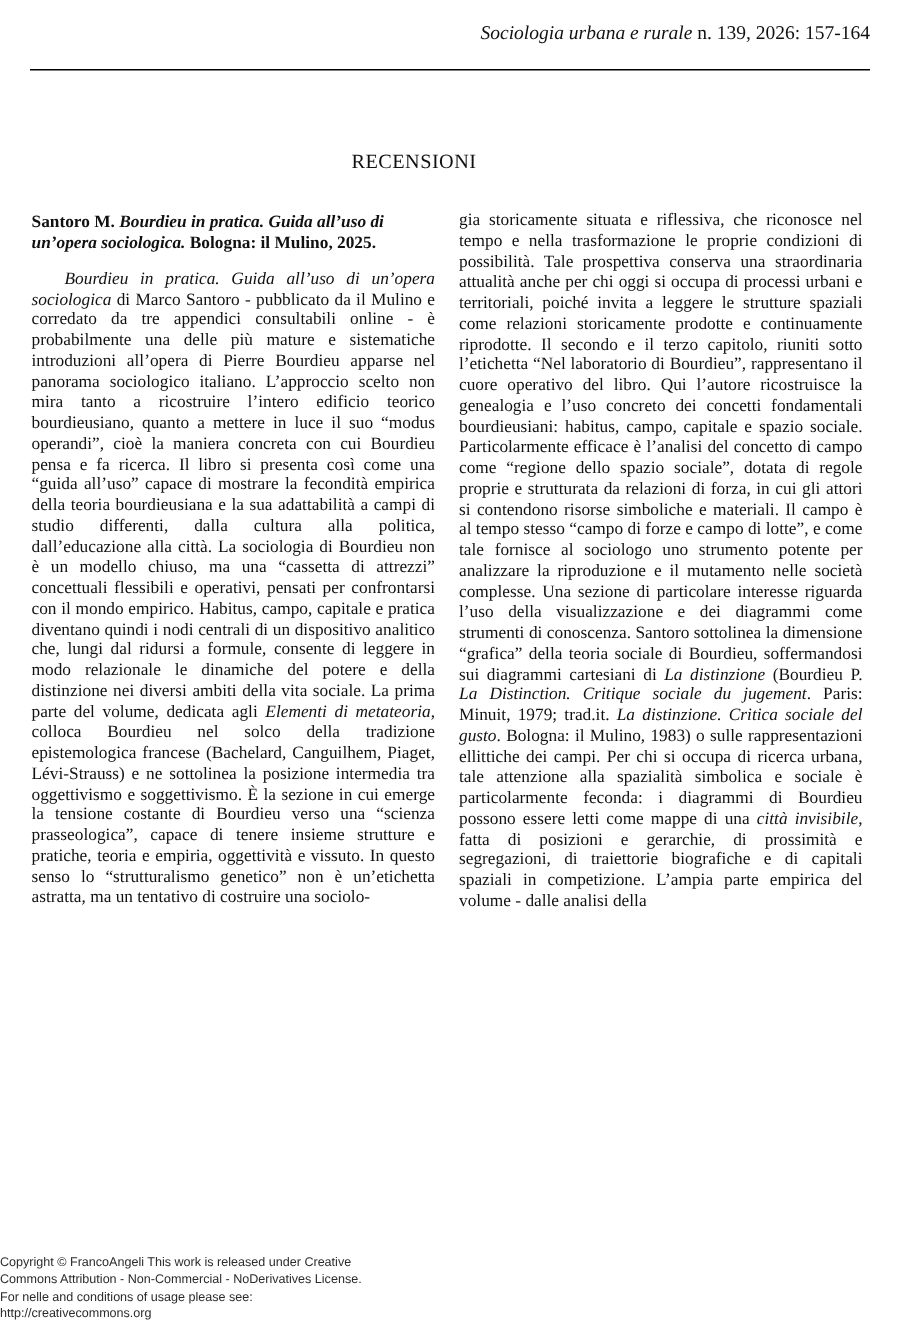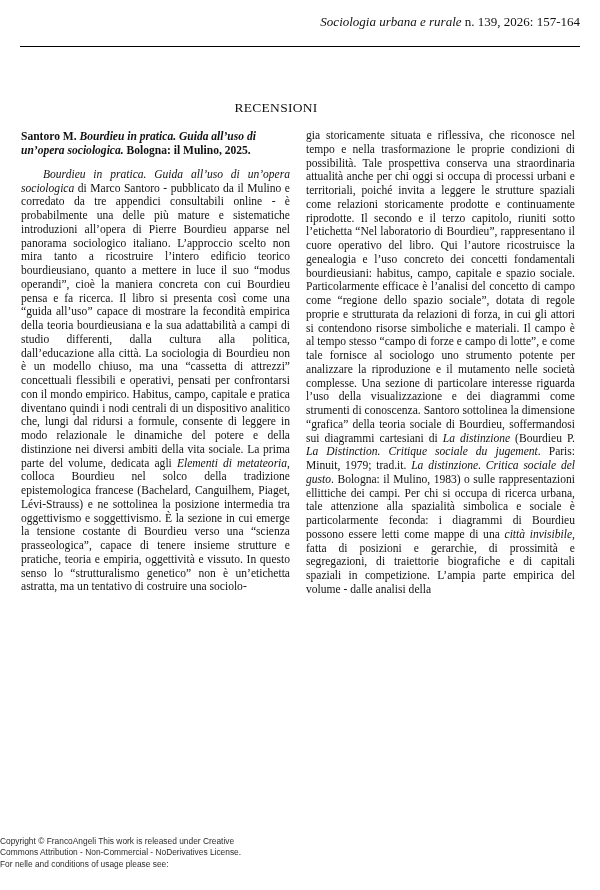--- a/index.html
+++ b/index.html
@@ -60,21 +60,21 @@
     text-align: center;
     font-weight: normal;
     font-size: 13.5px;
     letter-spacing: 0.3px;
     margin-top: 36px;
   }
 
   
   .columns {
     position: absolute;
-    top: 129px;
+    top: 141px;
     left: 21px;
     width: 558px;
     height: 630px;
     display: flex;
     gap: 16px;
   }
   .col {
     width: 269px;
     font-size: 11.55px;
     line-height: 13.75px;
@@ -150,15 +150,16 @@
       <p class="cont-par"><span>gia storicamente situata e riflessiva, che riconosce nel tempo e nella trasformazione le proprie condizioni di possibilità. Tale prospettiva conserva una straordinaria attualità anche per chi oggi si occupa di processi urbani e territoriali, poiché invita a leggere le strutture spaziali come relazioni storicamente prodotte e continuamente riprodotte. Il secondo e il terzo capitolo, riuniti sotto l’etichetta “Nel laboratorio di Bourdieu”, rappresentano il cuore operativo del libro. Qui l’autore ricostruisce la genealogia e l’uso concreto dei concetti fondamentali bourdieusiani: habitus, campo, capitale e spazio sociale. Particolarmente efficace è l’analisi del concetto di campo come “regione dello spazio sociale”, dotata di regole proprie e strutturata da relazioni di forza, in cui gli attori si contendono risorse simboliche e materiali. Il campo è al tempo stesso “campo di forze e campo di lotte”, e come tale fornisce al sociologo uno strumento potente per analizzare la riproduzione e il mutamento nelle società complesse. Una sezione di particolare interesse riguarda l’uso della visualizzazione e dei diagrammi come strumenti di conoscenza. Santoro sottolinea la dimensione “grafica” della teoria sociale di Bourdieu, soffermandosi sui diagrammi cartesiani di </span><i class="it">La distinzione</i><span> (Bourdieu P. </span><i class="it">La Distinction. Critique sociale du jugement</i><span>. Paris: Minuit, 1979; trad.it. </span><i class="it">La distinzione. Critica sociale del gusto</i><span>. Bologna: il Mulino, 1983) o sulle rappresentazioni ellittiche dei campi. Per chi si occupa di ricerca urbana, tale attenzione alla spazialità simbolica e sociale è particolarmente feconda: i diagrammi di Bourdieu possono essere letti come mappe di una </span><i class="it">città invisibile</i><span>, fatta di posizioni e gerarchie, di prossimità e segregazioni, di traiettorie biografiche e di capitali spaziali in competizione. L’ampia parte empirica del volume - dalle analisi della</span></p>
     </div>
 
   </div>
 
 
   <div class="copyright">
     <div>Copyright © FrancoAngeli This work is released under Creative</div>
     <div>Commons Attribution - Non-Commercial - NoDerivatives License.</div>
     <div>For nelle and conditions of usage please see:</div>
+    <div>http://creativecommons.org</div>
   </div>
 
 </div>
 
 </body></html>

